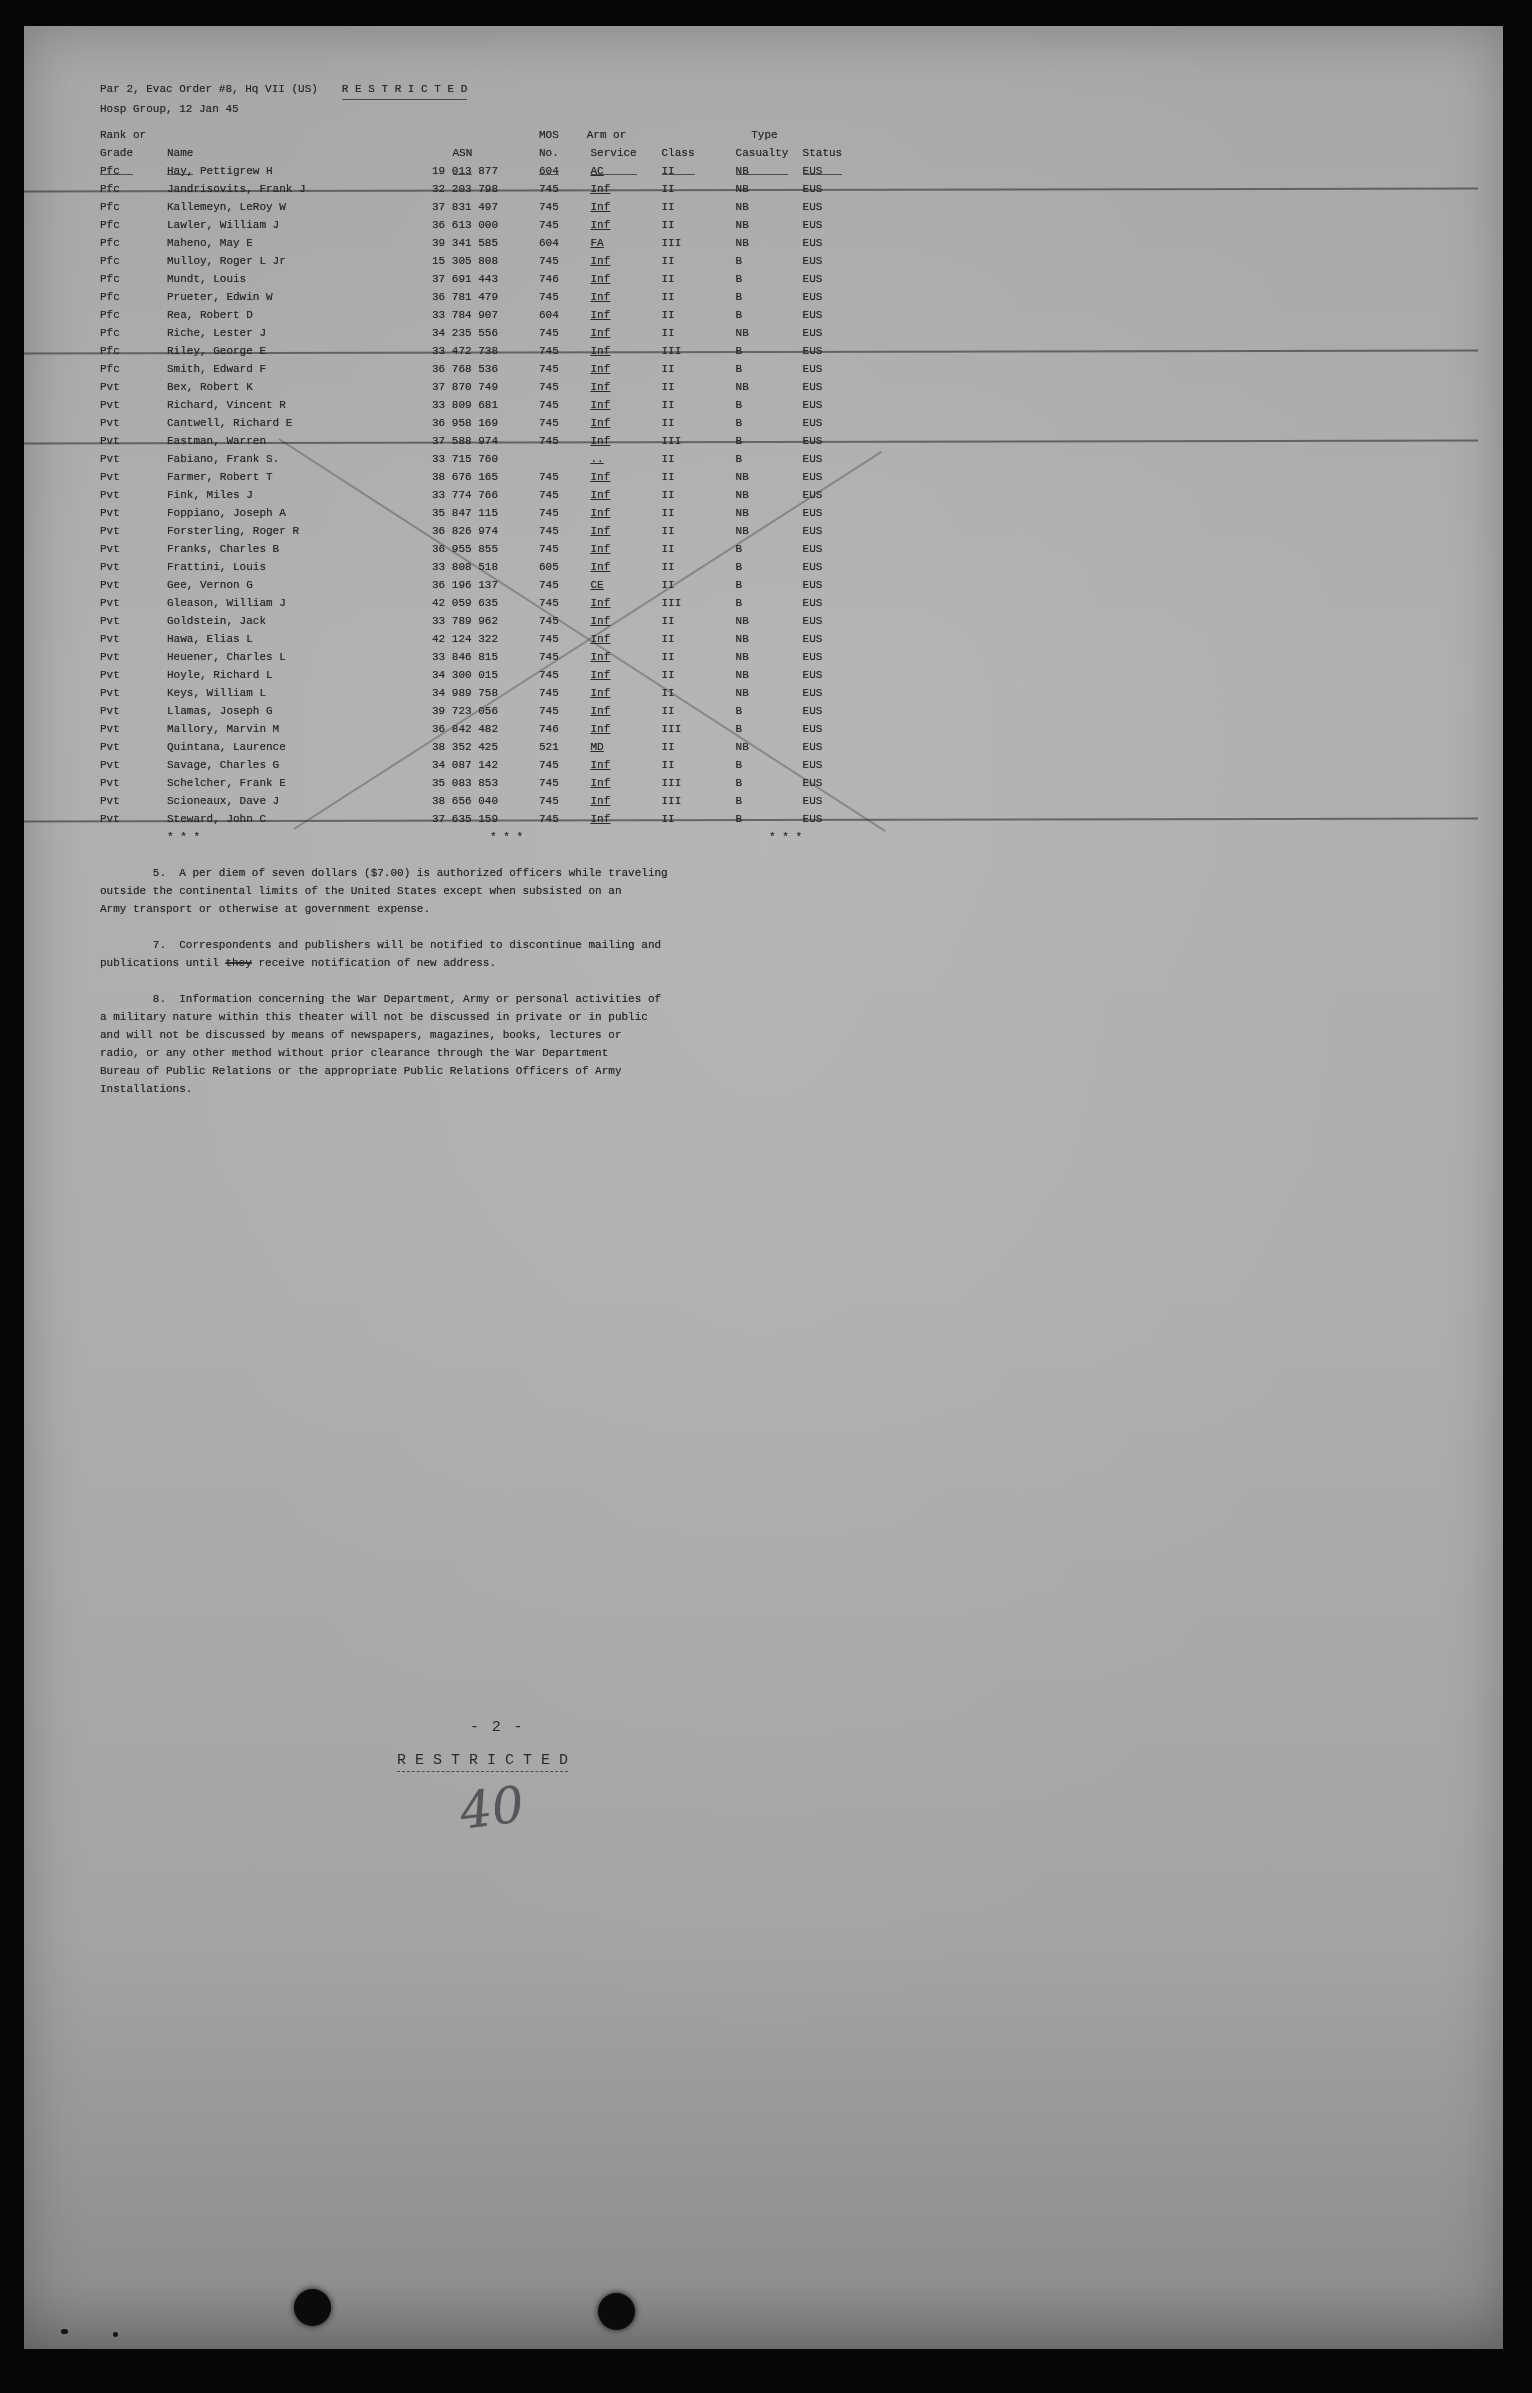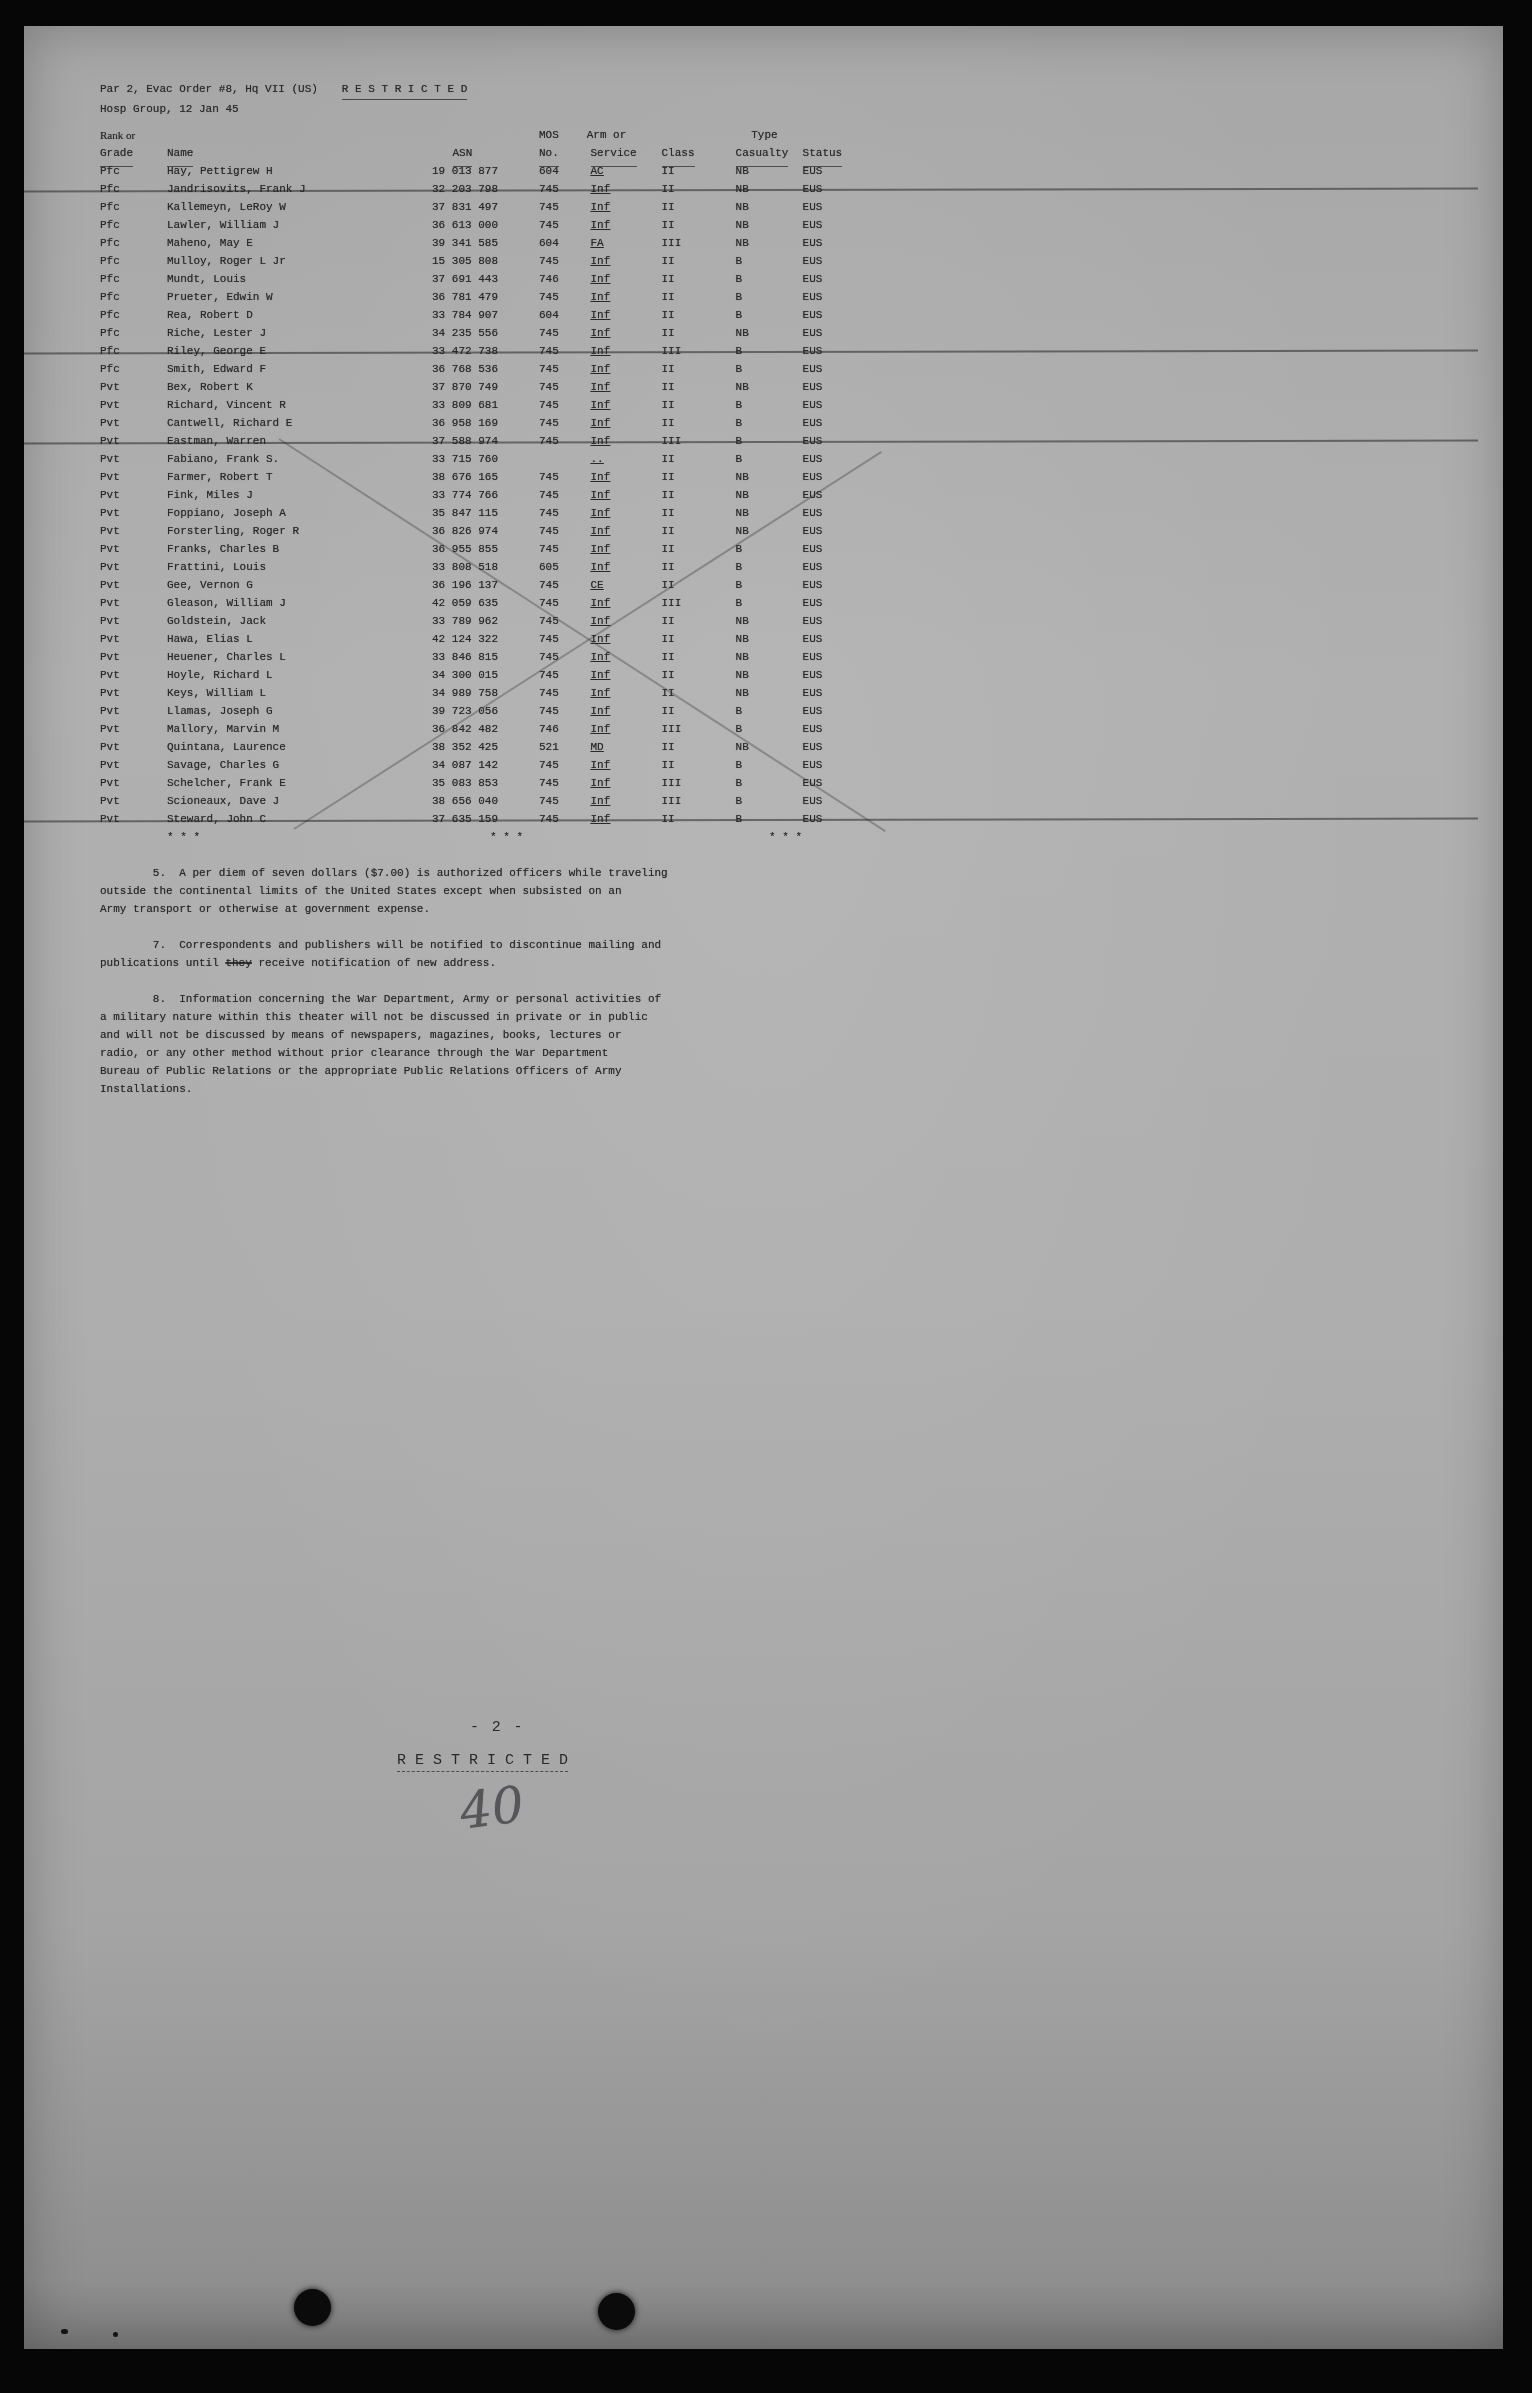--- a/index.html
+++ b/index.html
@@ -23,22 +23,22 @@
   }
   .doc-title-row{display:flex;white-space:pre;}
   .restricted-top{margin-left:24px;border-bottom:1.9px solid rgba(45,45,48,0.8);padding-bottom:0.9px;}
   .tbl{margin-top:8.4px;}
   .trow{display:grid;grid-template-columns:67px 265px 107px 44px 71px 76px 67px 56px;height:18px;position:relative;}
   .cell{white-space:nowrap;overflow:visible;}
   .c-service{padding-left:7.5px;text-decoration:underline;}
   .c-class{padding-left:7.5px;}
   .c-casualty{padding-left:5.6px;}
   .c-status{padding-left:5.6px;}
-  .hspan{display:inline-block;border-bottom:1.9px solid rgba(45,45,48,0.75);padding-bottom:4px;}
-  .hd-rank{grid-column:1/3;font-family:Liberation Serif, serif;}
+  .hspan{display:inline-block;border-bottom:1.9px solid rgba(45,45,48,0.75);padding-bottom:12px;}
+  .hd-rank{grid-column:1/3;}
   .hd-mos{grid-column:4;}
   .hd-arm{grid-column:5;padding-left:3.7px;white-space:nowrap;}
   .hd-type{grid-column:7;padding-left:1.9px;text-align:center;}
   .hd-name{text-align:left;}
   .hd-asn{padding-left:20.5px;}
   .trow.struck::after{
     content:"";position:absolute;left:-76px;top:8.4px;width:1454px;height:1.9px;
     background:rgba(38,38,40,0.55);transform:rotate(-0.12deg);
   }
   .stars-row{position:relative;height:18px;}

